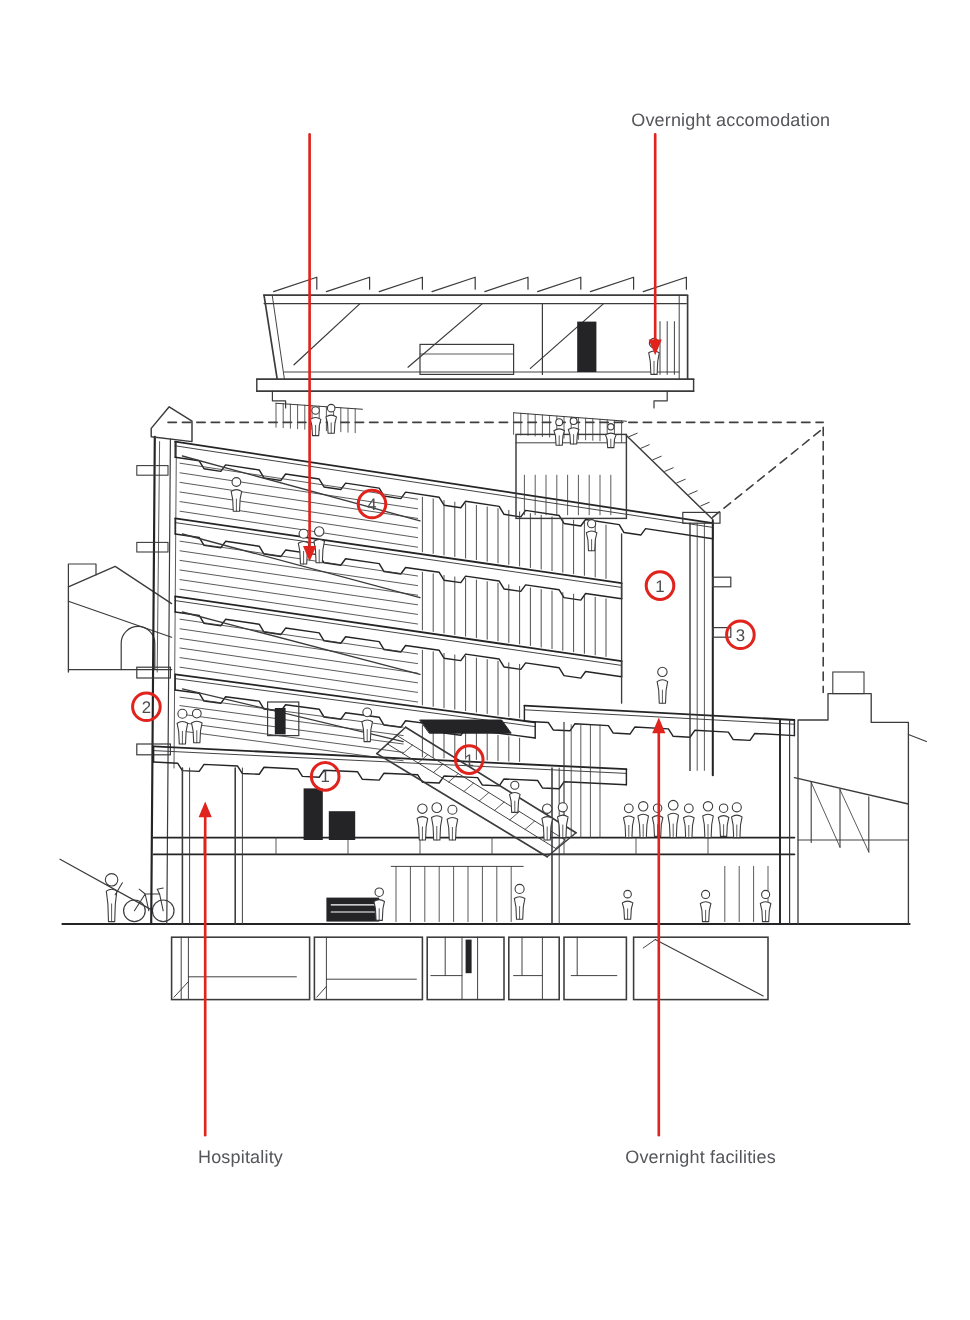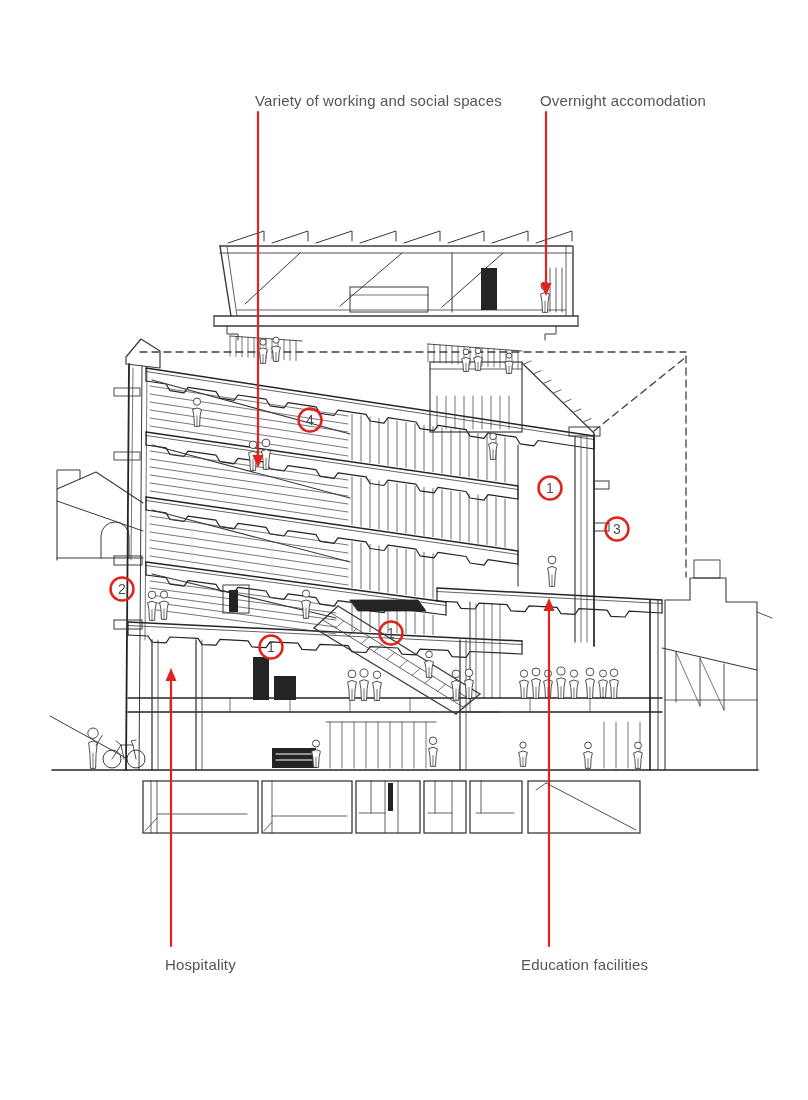--- a/index.html
+++ b/index.html
@@ -491,17 +491,16 @@
       <g>
         <circle cx="391" cy="633" r="11.5" fill="none" stroke="#e0231c" stroke-width="2.5"></circle>
         <text x="391" y="638" text-anchor="middle" font-size="14" font-family="&quot;Liberation Sans&quot;, sans-serif" fill="#4b4c4e">1</text>
       </g>
       <g>
         <circle cx="271" cy="647" r="11.5" fill="none" stroke="#e0231c" stroke-width="2.5"></circle>
         <text x="271" y="652" text-anchor="middle" font-size="14" font-family="&quot;Liberation Sans&quot;, sans-serif" fill="#4b4c4e">1</text>
       </g>
     </svg>
 
-  <div class="callout" style="left: 255px; top: 92px;">Variety of working and social spaces</div>
-  <div class="callout" style="left: 540px; top: 92px;">Overnight accomodation</div>
+  <div class="callout" style="left: 526px; top: 92px;">Overnight accomodation</div>
   <div class="callout" style="left: 165px; top: 956px; text-align: right;">Hospitality</div>
-  <div class="callout" style="left: 521px; top: 956px;">Education facilities</div>
+  <div class="callout" style="left: 521px; top: 956px;">Overnight facilities</div>
 </div>
 
 </body></html>

